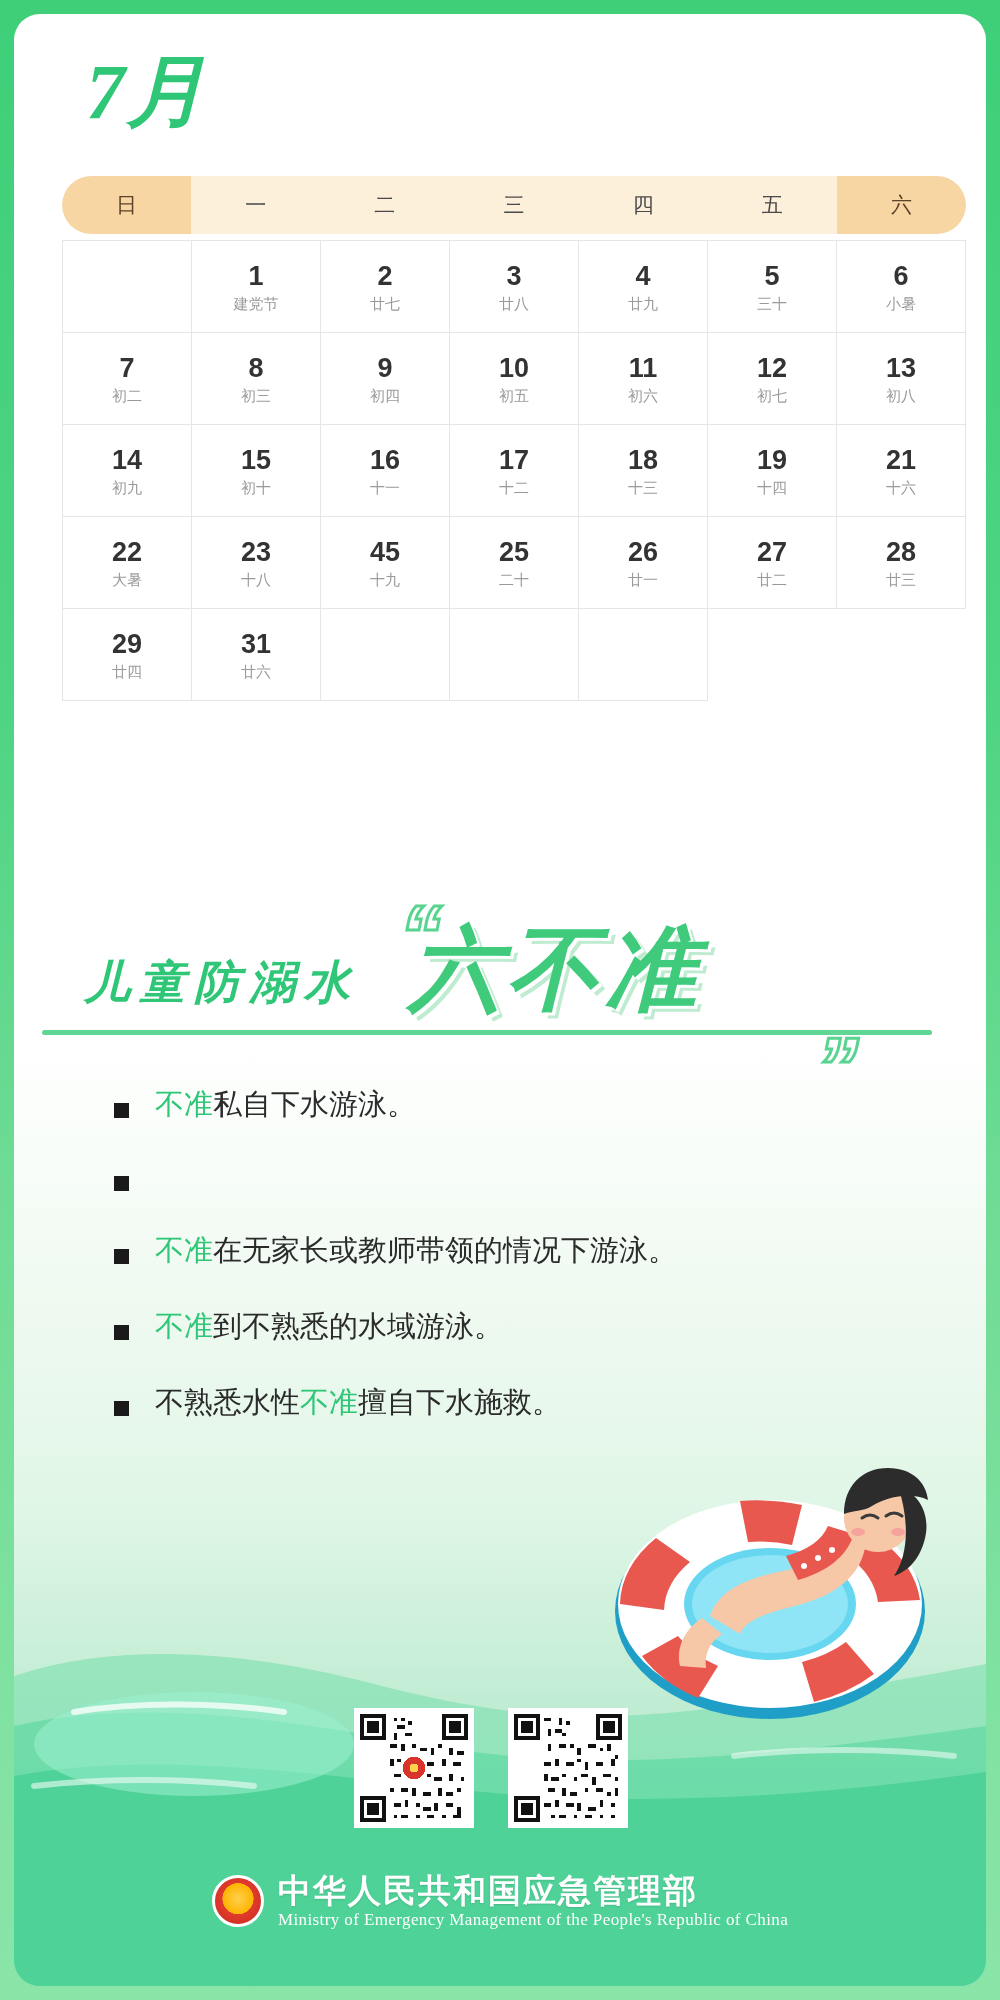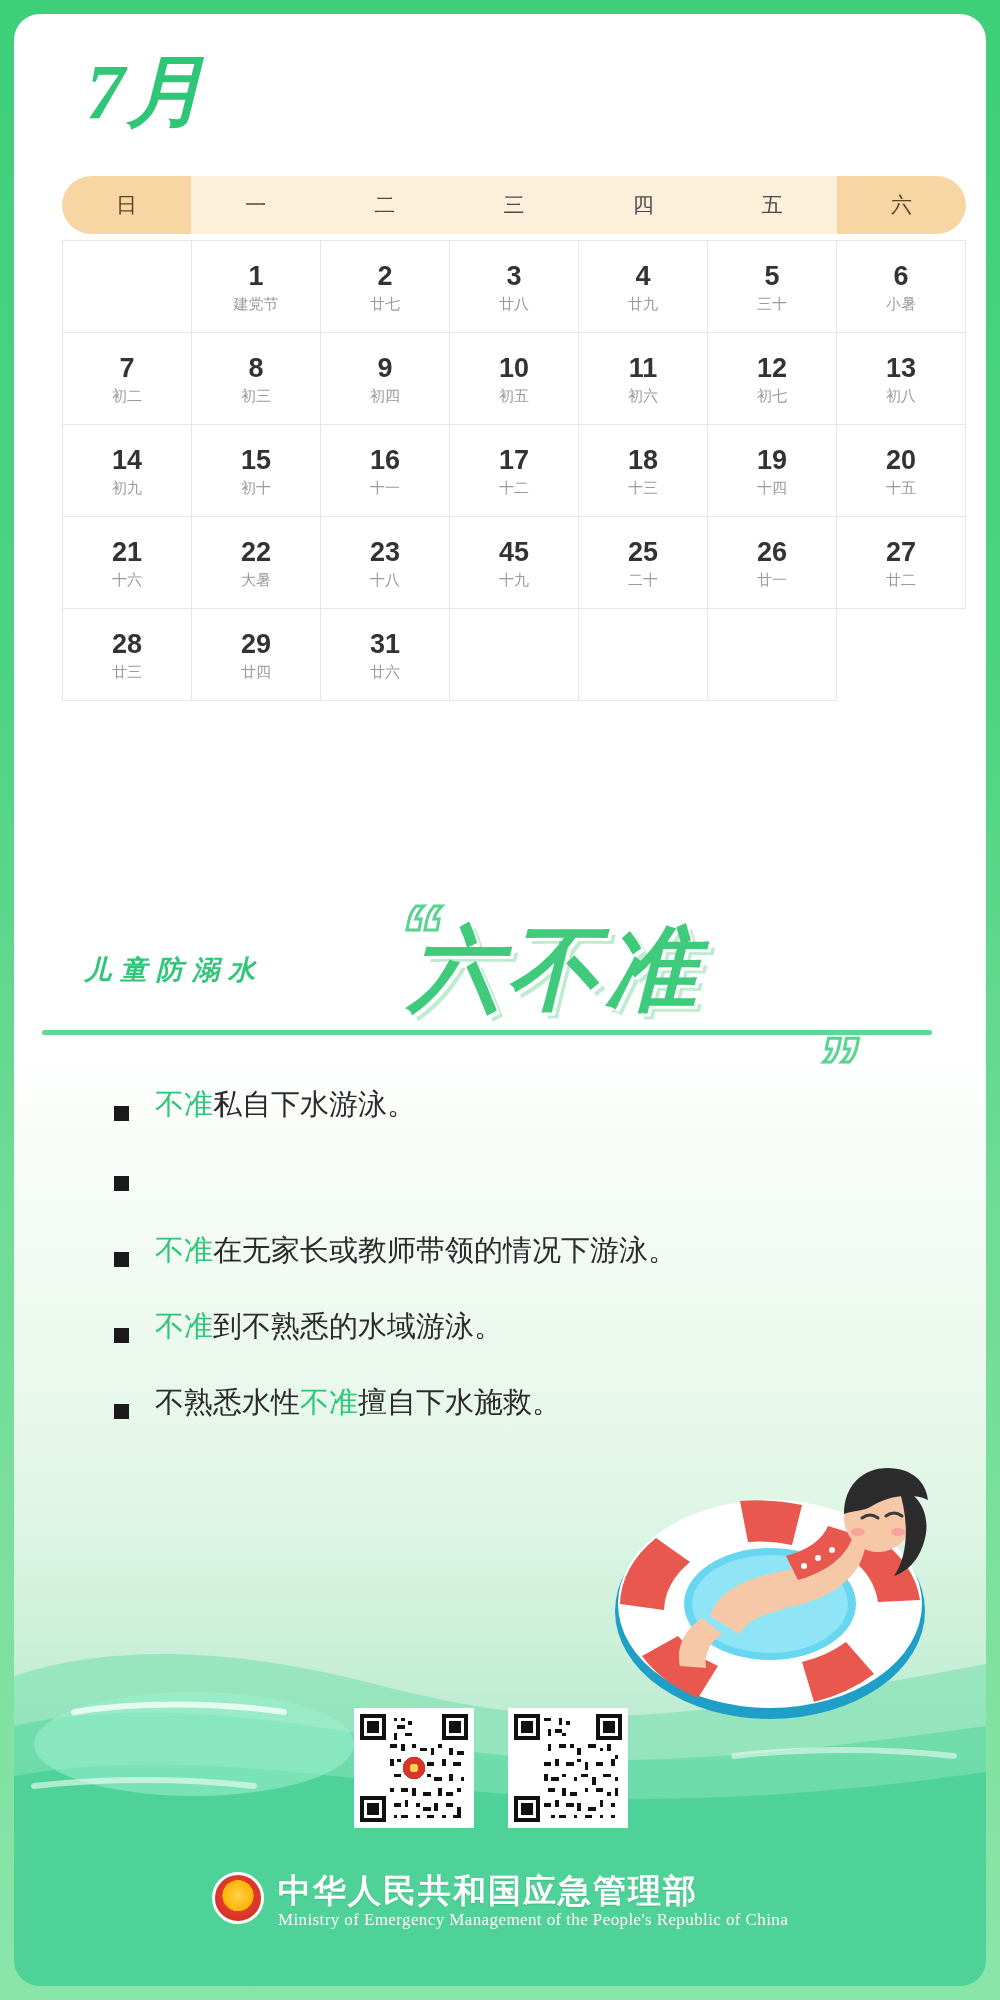--- a/index.html
+++ b/index.html
@@ -96,21 +96,21 @@
   
   .headline {
     position: absolute;
     left: 0; top: 860px;
     width: 972px;
     height: 180px;
   }
   .headline .left-text {
     position: absolute;
     left: 70px; top: 78px;
-    font-size: 27px;
+    font-size: 46px;
     font-weight: 800;
     color: #2fc777;
     letter-spacing: 9px;
     font-style: italic;
   }
   .headline .big-text {
     position: absolute;
     left: 395px; top: 34px;
     font-size: 92px;
     font-weight: 900;
@@ -146,21 +146,21 @@
   }
 
   
   .rules {
     position: absolute;
     left: 100px; top: 1075px;
     width: 800px;
   }
   .rule-item {
     display: flex;
-    align-items: flex-end;
+    align-items: center;
     gap: 26px;
     margin-bottom: 44px;
     font-size: 29px;
     color: #2b2b2b;
     line-height: 1.1;
   }
   .rule-item .bullet {
     width: 15px; height: 15px;
     background: #1a1a1a;
     margin-top: 11px;
@@ -193,21 +193,21 @@
     background: #fff;
     padding: 6px;
   }
 
   
   .footer {
     position: absolute;
     left: 0; bottom: 56px;
     width: 972px;
     display: flex;
-    align-items: flex-start;
+    align-items: center;
     justify-content: center;
     gap: 14px;
   }
   .emblem {
     width: 52px; height: 52px;
     border-radius: 50%;
     background: radial-gradient(circle at 50% 45%, #ffd04d 0%, #ffb400 45%, #e03b2e 46%, #c8281c 100%);
     border: 3px solid #ffffff;
     flex: 0 0 auto;
   }
@@ -318,24 +318,20 @@
             <div class="dnum">17</div>
             <div class="dsub">十二</div>
           </div>
           <div class="cal-cell">
             <div class="dnum">18</div>
             <div class="dsub">十三</div>
           </div>
           <div class="cal-cell">
             <div class="dnum">19</div>
             <div class="dsub">十四</div>
-          </div>
-          <div class="cal-cell">
-            <div class="dnum">20</div>
-            <div class="dsub">十五</div>
           </div>
           <div class="cal-cell">
             <div class="dnum">21</div>
             <div class="dsub">十六</div>
           </div>
           <div class="cal-cell">
             <div class="dnum">22</div>
             <div class="dsub">大暑</div>
           </div>
           <div class="cal-cell">

